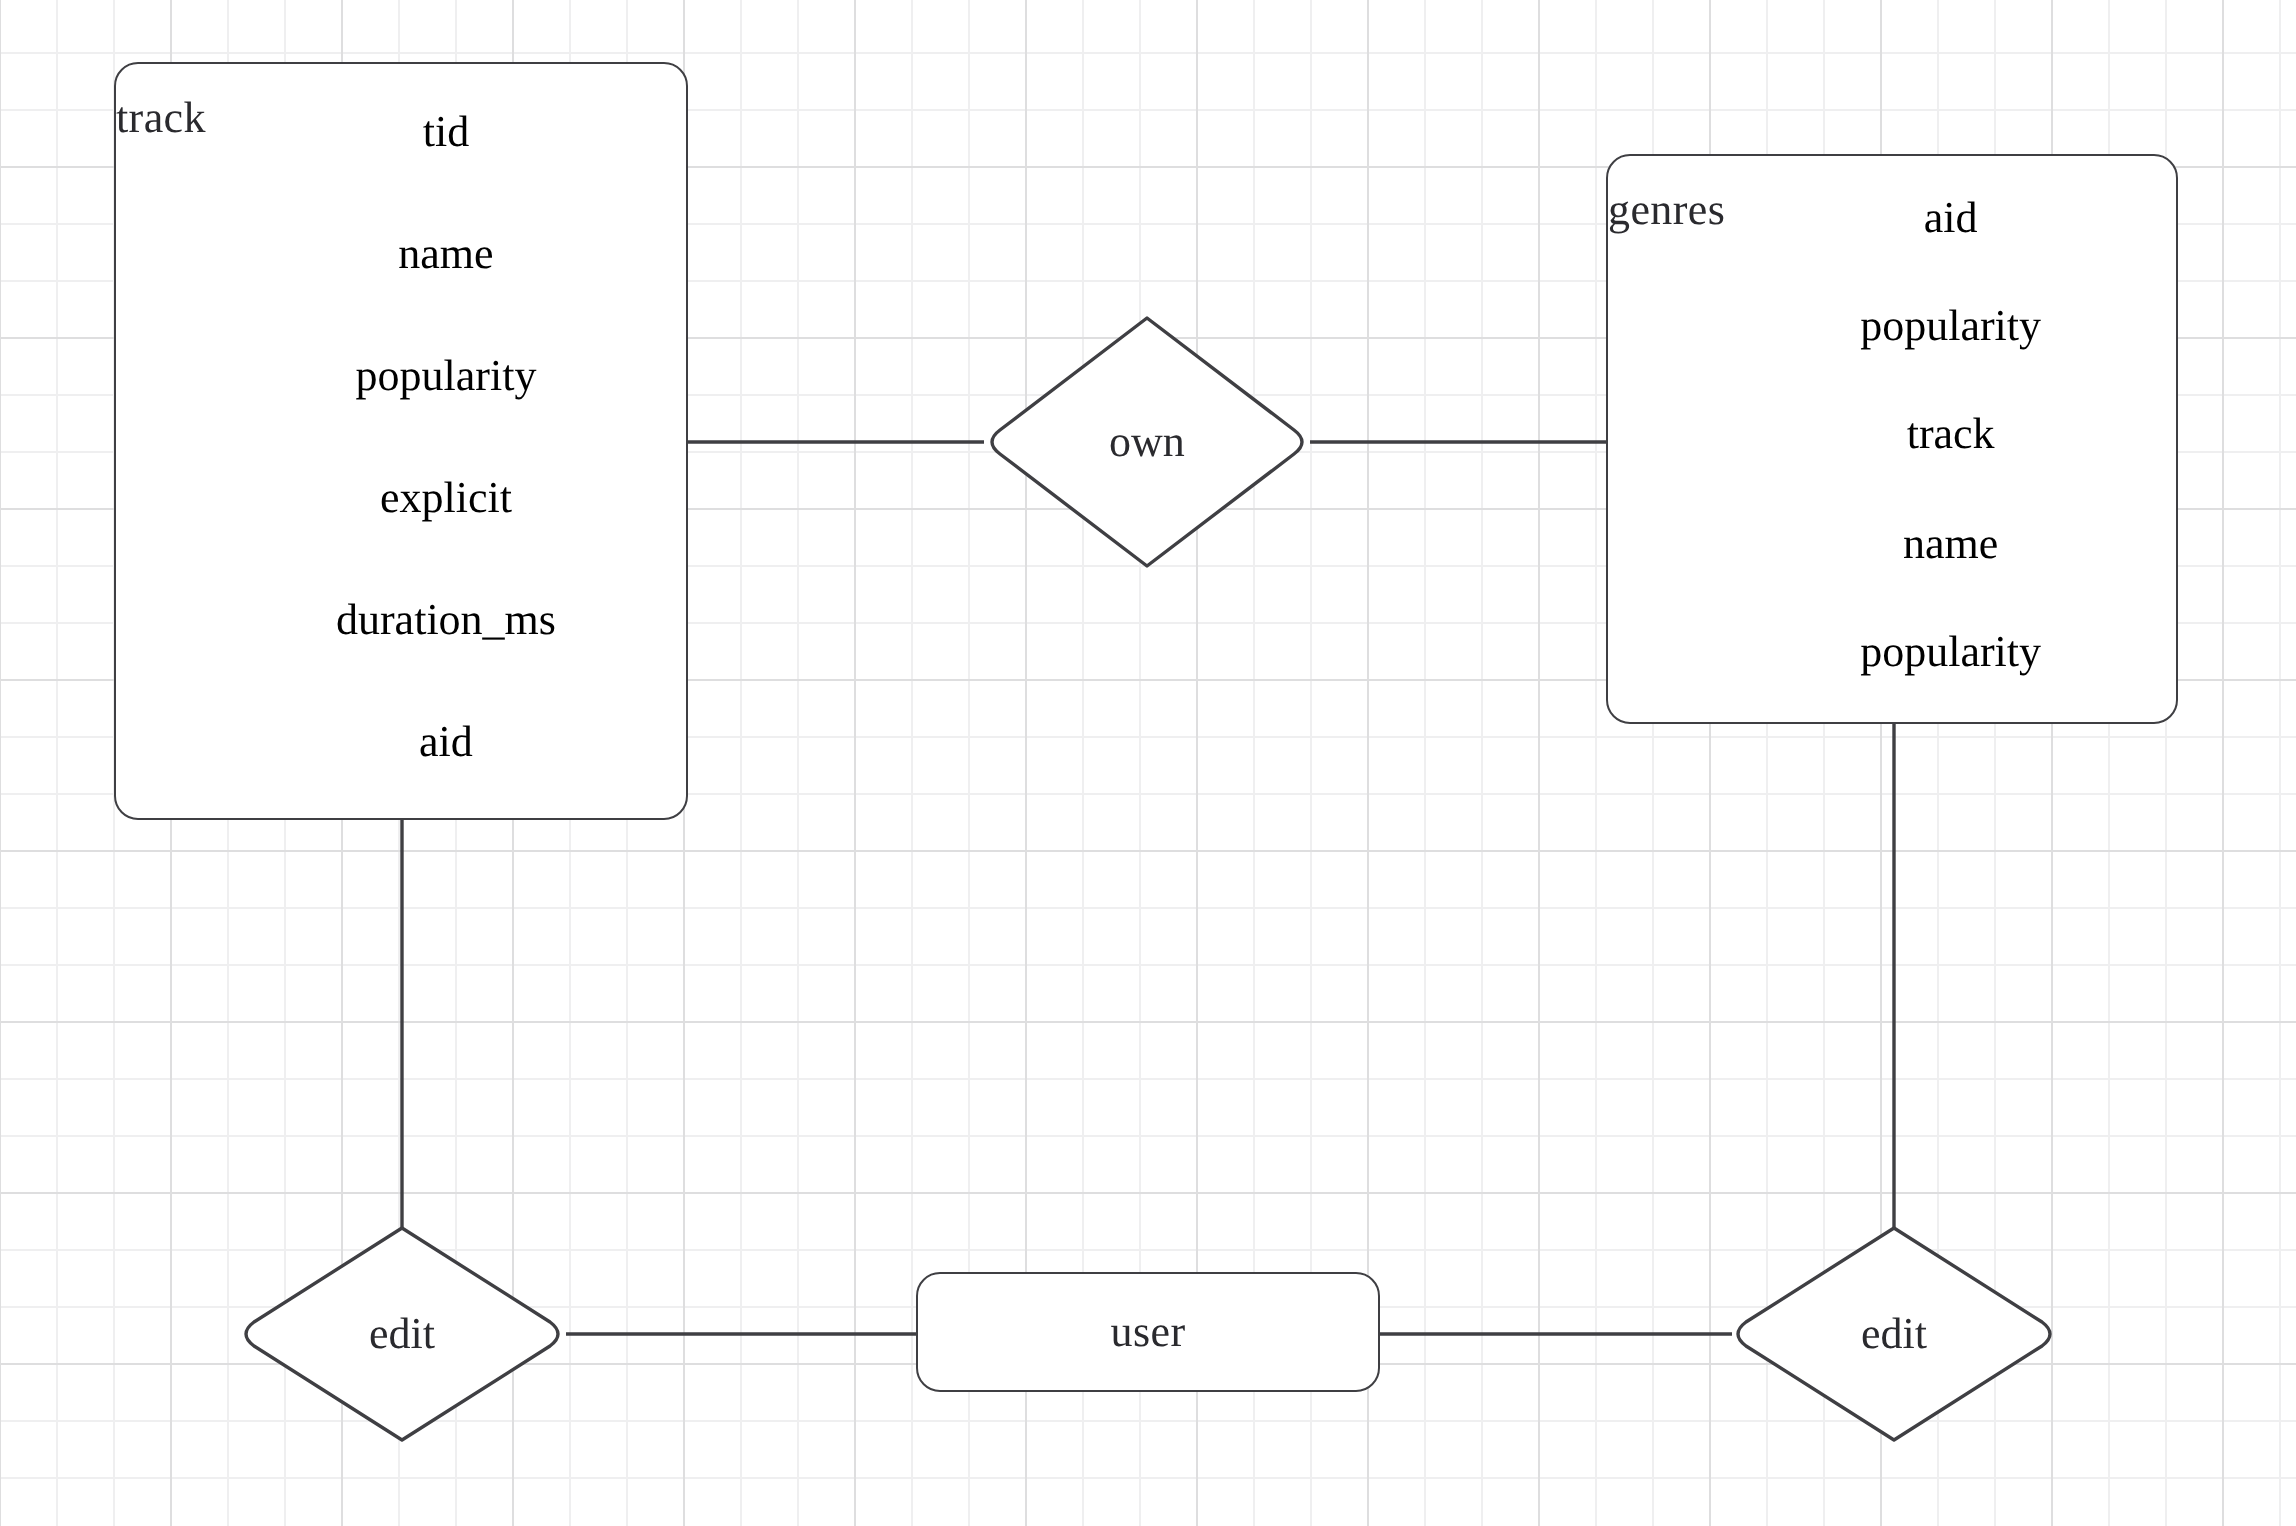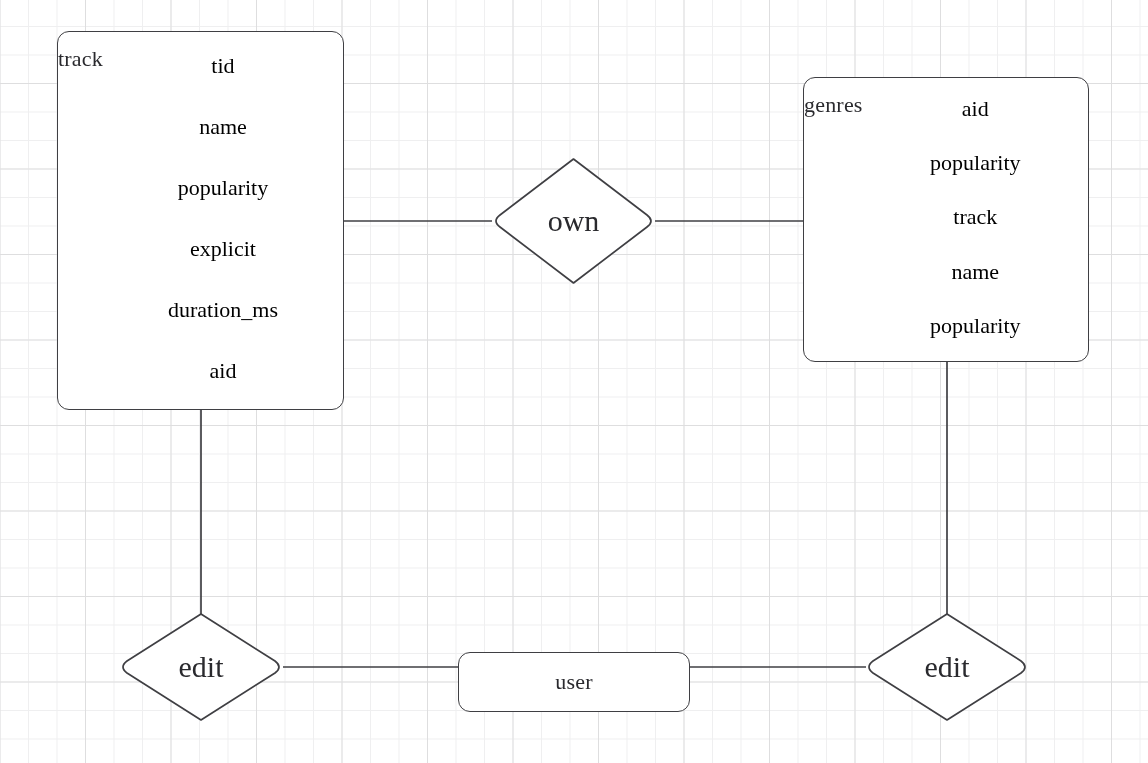--- a/index.html
+++ b/index.html
@@ -84,21 +84,21 @@
     justify-content: center;
   }
   .diamond svg {
     position: absolute;
     left: 0;
     top: 0;
   }
   .diamond-label {
     position: relative;
     color: #2a2a2e;
-    font-size: 30px;
+    font-size: 22px;
     line-height: 1;
     text-align: center;
   }
 </style>
 </head>
 <body>
 
 <div id="canvas">
 
   <svg id="wires" viewBox="0 0 1148 763" width="1148" height="763">
@@ -130,21 +130,21 @@
     <div class="entity-divider"></div>
     <div class="attr-list">
       <div class="attr">aid</div>
       <div class="attr">popularity</div>
       <div class="attr">track</div>
       <div class="attr">name</div>
       <div class="attr">popularity</div>
     </div>
   </div>
 
-  <div class="entity no-attrs" style="left:458px; top:652px; width:232px; height:60px;">
+  <div class="entity no-attrs" style="left:458px; top:636px; width:232px; height:60px;">
     <div class="entity-title">user</div>
   </div>
 
   <div class="diamond" style="left:492px; top:155px; width:163px; height:132px;">
     <svg viewBox="0 0 163 132" width="163" height="132">
       <path d="M 81.5 4 L 155 60 Q 163 66 155 72 L 81.5 128 L 8 72 Q 0 66 8 60 Z" fill="#ffffff" stroke="#3f3f43" stroke-width="1.7" stroke-linejoin="round"></path>
     </svg>
     <div class="diamond-label">own</div>
   </div>
 

